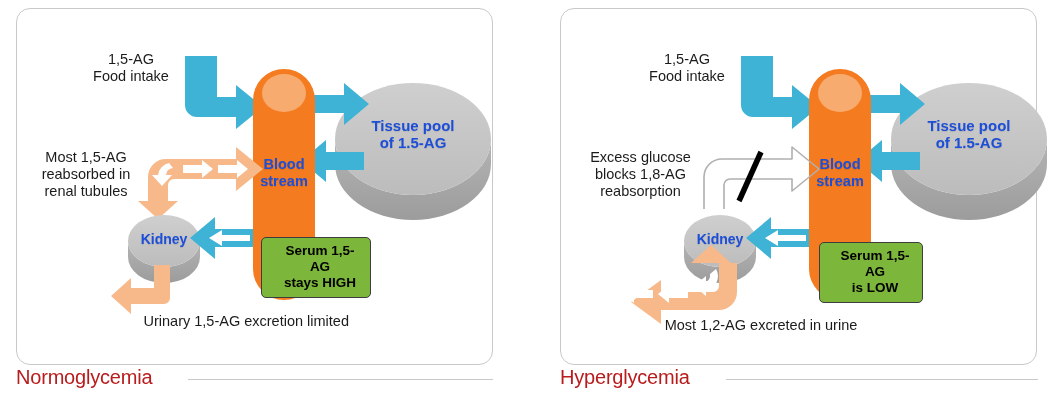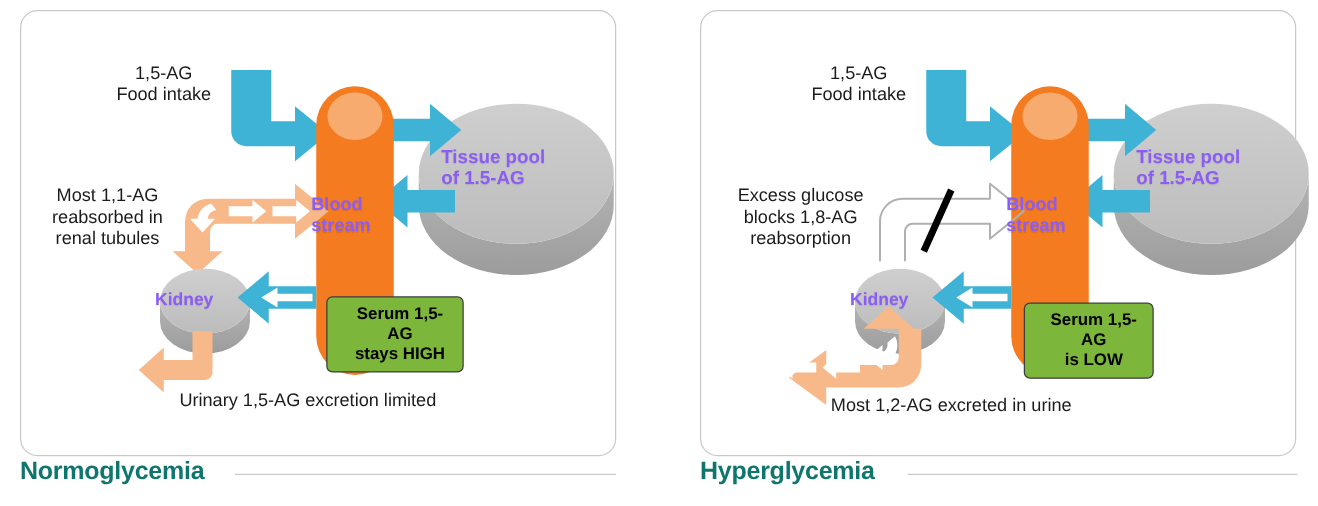--- a/index.html
+++ b/index.html
@@ -29,22 +29,22 @@
     background: #ffffff;
     text-decoration: underline;
   }
   .panel-left  { left: 16px; }
   .panel-right { left: 560px; }
 
   .caption {
     position: absolute;
     top: 366px;
     font-size: 20px;
-    font-weight: bold;
-    color: #0f766e;
+    font-weight: normal;
+    color: #b91c1c;
     letter-spacing: -0.2px;
     white-space: nowrap;
   }
   .caption-left  { left: 16px; }
   .caption-right { left: 560px; }
 
   .caption-rule {
     position: absolute;
     top: 379px;
     height: 1px;
@@ -81,22 +81,23 @@
     font-weight: bold;
     text-align: center;
     line-height: 1.18;
     padding: 5px 8px 6px 16px;
     white-space: pre-line;
     box-sizing: border-box;
   }
 
   .shape-text {
     position: absolute;
-    color: #8b5cf6;
+    color: #1d4ed8;
     font-weight: bold;
+    text-align: center;
     line-height: 1.15;
     white-space: pre-line;
     text-shadow: 0 1px 1px rgba(0,0,0,0.10);
   }
   .t-blood  { font-size: 14.5px; }
   .t-tissue { font-size: 15px; }
   .t-kidney { font-size: 14px; }
 </style>
 </head>
 <body>
@@ -184,21 +185,21 @@
                L 94 287
                L 114 269
                L 114 279
                L 137 279
                Z" fill="#f8b98a"></path>
     </svg>
 
     <div class="lbl" style="left:62px; top:42px; width:104px;">1,5-AG
 Food intake</div>
 
-    <div class="lbl" style="left:8px; top:140px; width:122px;">Most 1,1-AG
+    <div class="lbl" style="left:8px; top:140px; width:122px;">Most 1,5-AG
 reabsorbed in
 renal tubules</div>
 
     <div class="lbl" style="left:82px; top:304px; width:250px;text-align:right;">Urinary 1,5-AG excretion limited</div>
 
     <div class="shape-text t-blood" style="left:232px; top:147px; width:70px;">Blood
 stream</div>
 
     <div class="shape-text t-tissue" style="left:336px; top:108px; width:120px;">Tissue pool
 of 1.5-AG</div>

